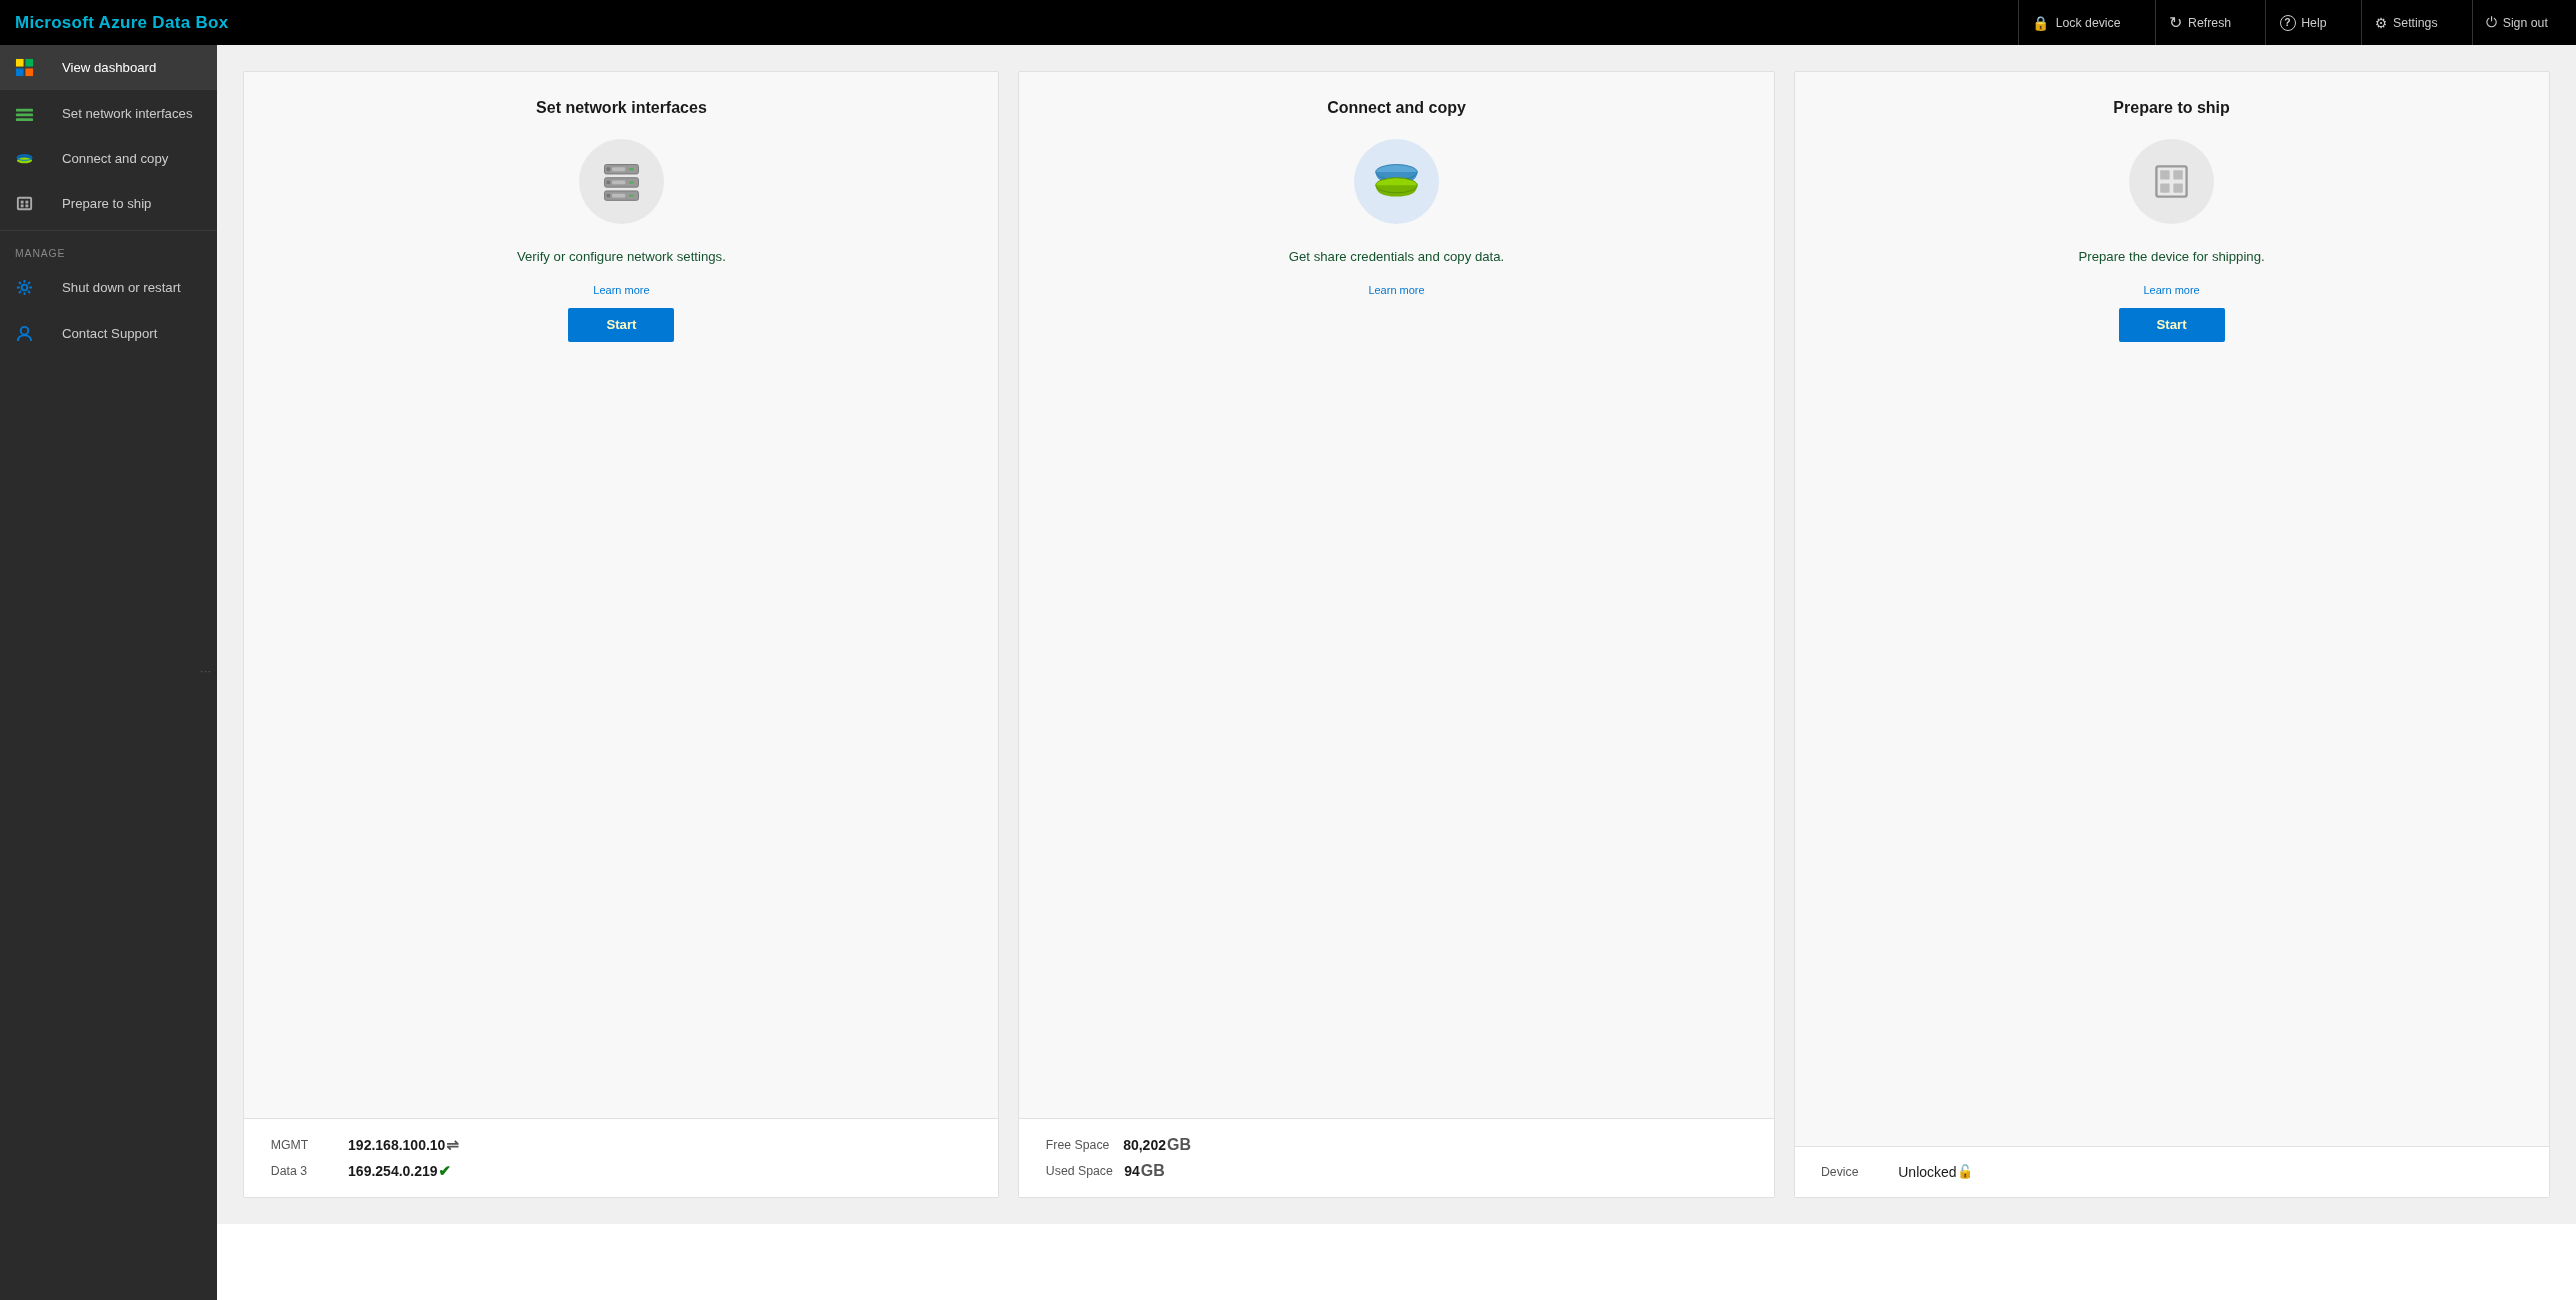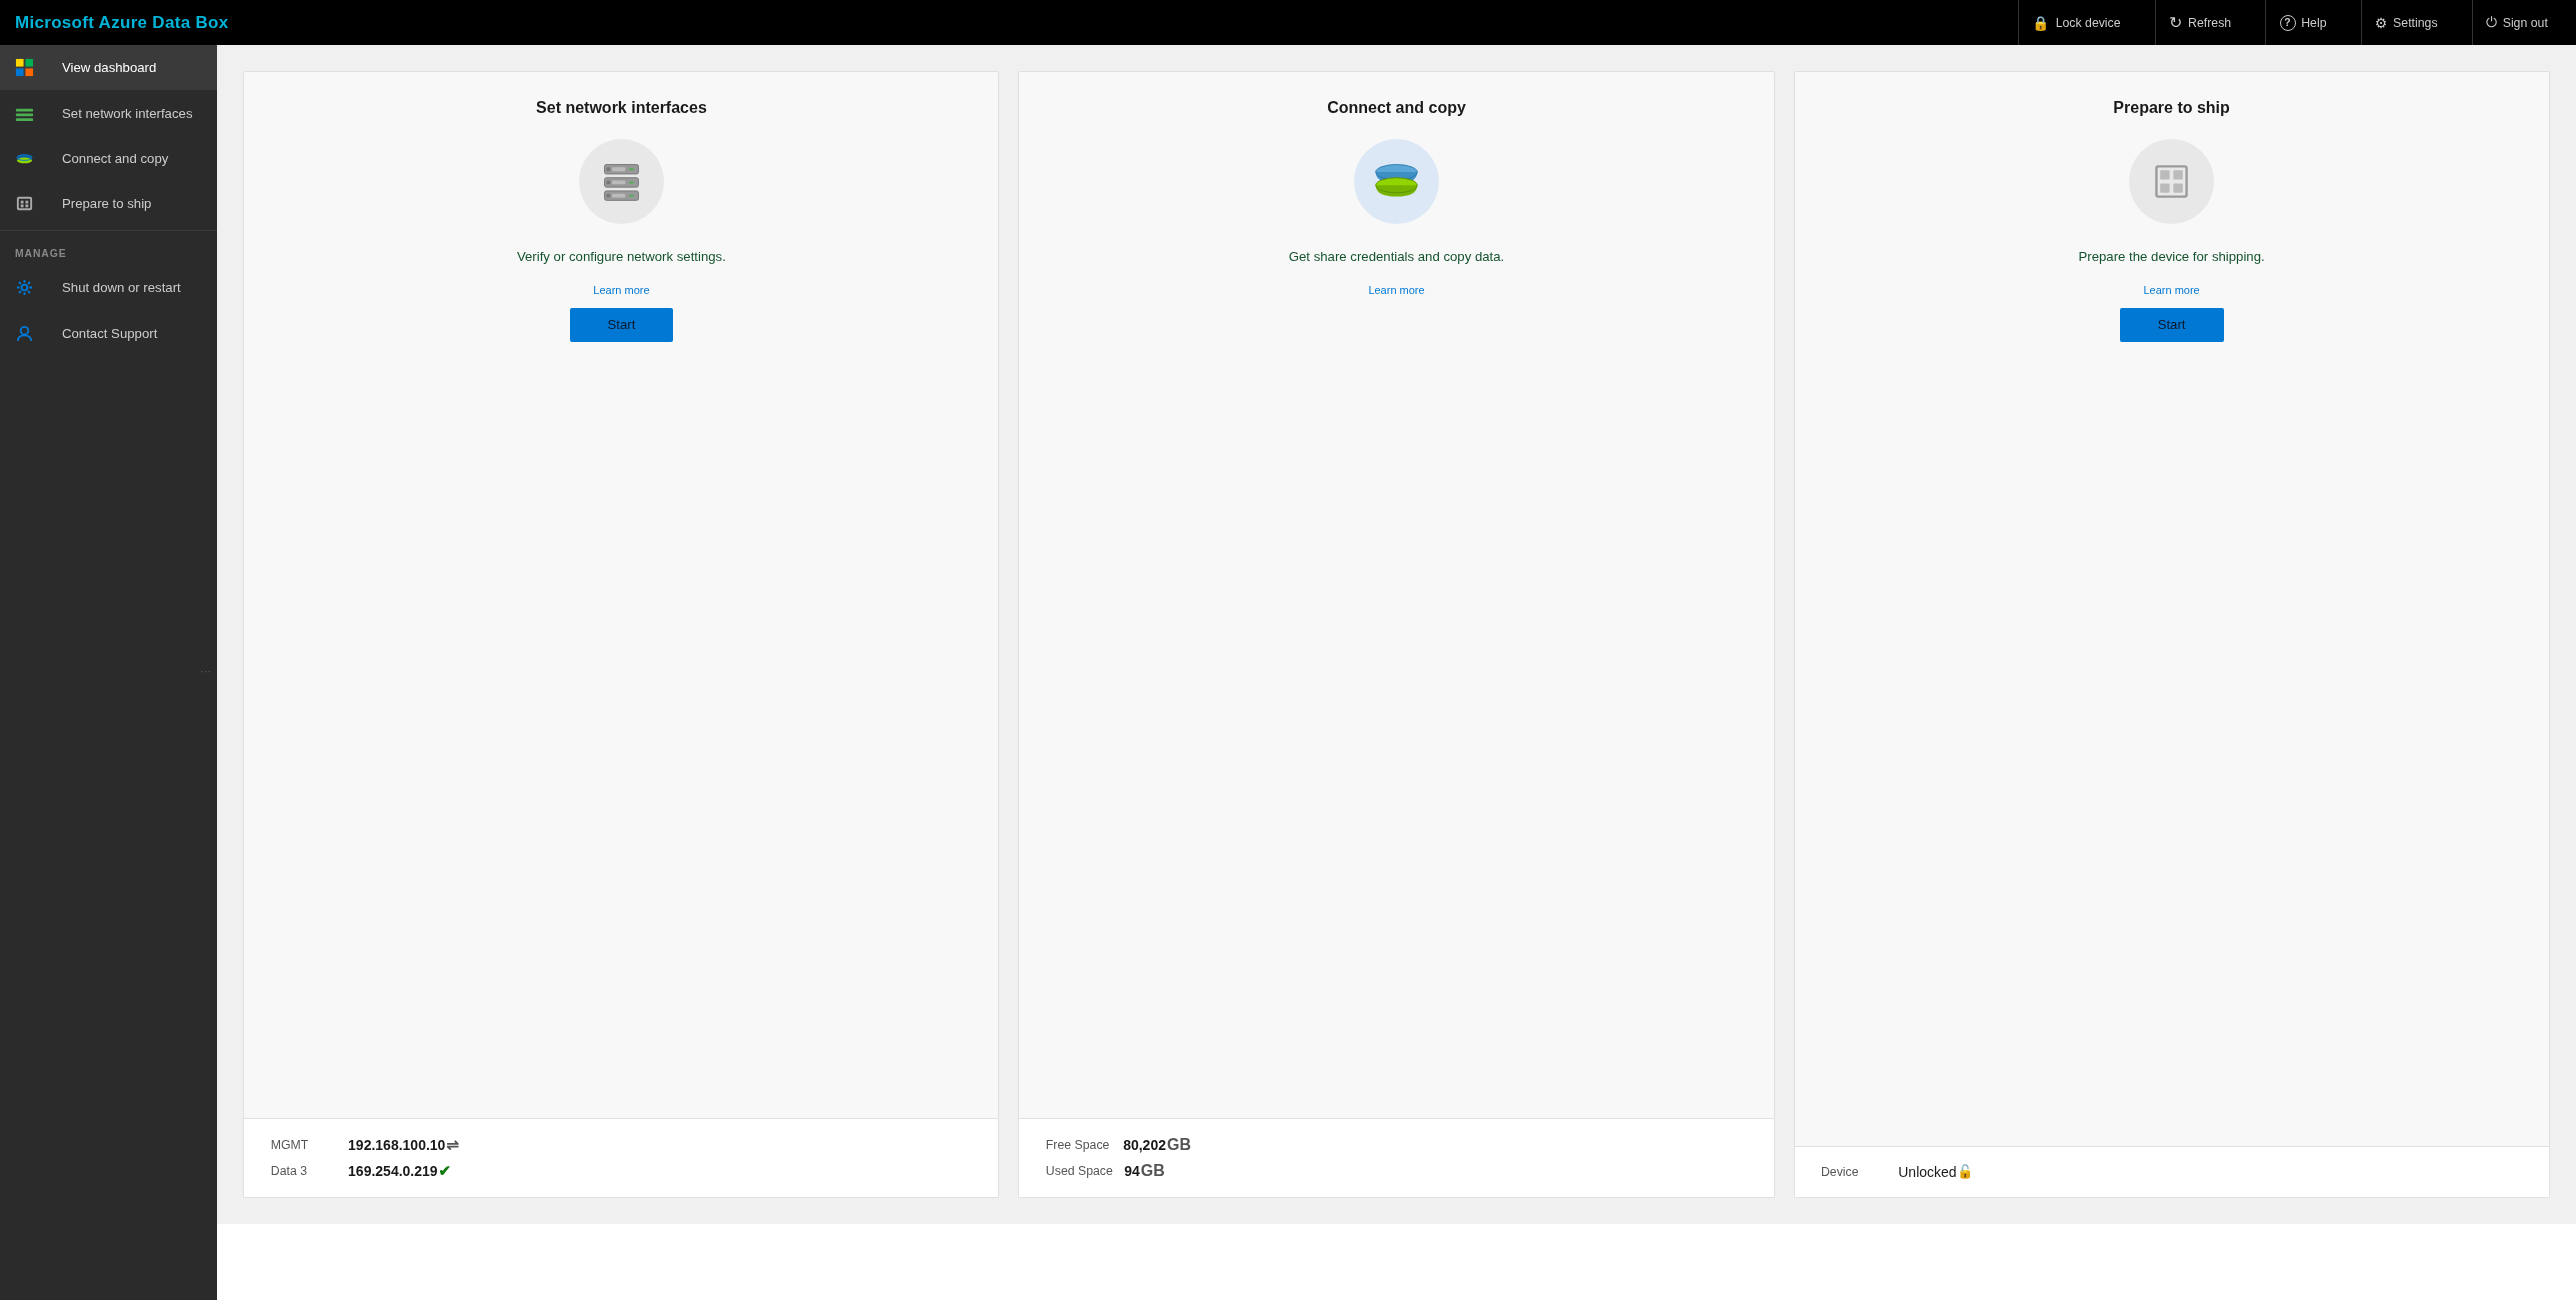--- a/index.html
+++ b/index.html
@@ -67,21 +67,21 @@
       border: none;
       background: none;
       width: 100%;
       text-align: left;
     }
     .sidebar-item.active { background: #3a3a3a; color: #fff; }
     .sidebar-icon { width: 19px; height: 19px; flex-shrink: 0; display: flex; align-items: center; justify-content: center; }
     .sidebar-section-label {
       color: #888;
       font-size: 10.4px;
-      font-weight: 700;
+      font-weight: 400;
       letter-spacing: 0.9px;
       padding: 13.2px 15px 5.7px;
       text-transform: uppercase;
     }
     .sidebar-divider { border: none; border-top: 0.9px solid #3a3a3a; margin: 3.8px 0; }
     .sidebar-gripper {
       position: absolute;
       right: 3.8px;
       top: 50%;
       transform: translateY(-50%);
@@ -168,27 +168,27 @@
     .card-learn-more {
       color: #0078d4;
       font-size: 11px;
       cursor: pointer;
       text-decoration: none;
       margin-bottom: 12px;
       display: inline-block;
     }
     .card-start-btn {
       background: #0078d4;
-      color: #0f172a;
+      color: #fef9c3;
       border: none;
       padding: 9.4px 38px;
       font-size: 13.2px;
       cursor: pointer;
       border-radius: 1.9px;
-      font-weight: 400;
+      font-weight: 700;
     }
     .card-bottom {
       background: #fff;
       border-top: 0.9px solid #e0e0e0;
       padding: 17px 26.4px;
     }
     .card-stat-row {
       display: flex;
       align-items: center;
       gap: 11.3px;

